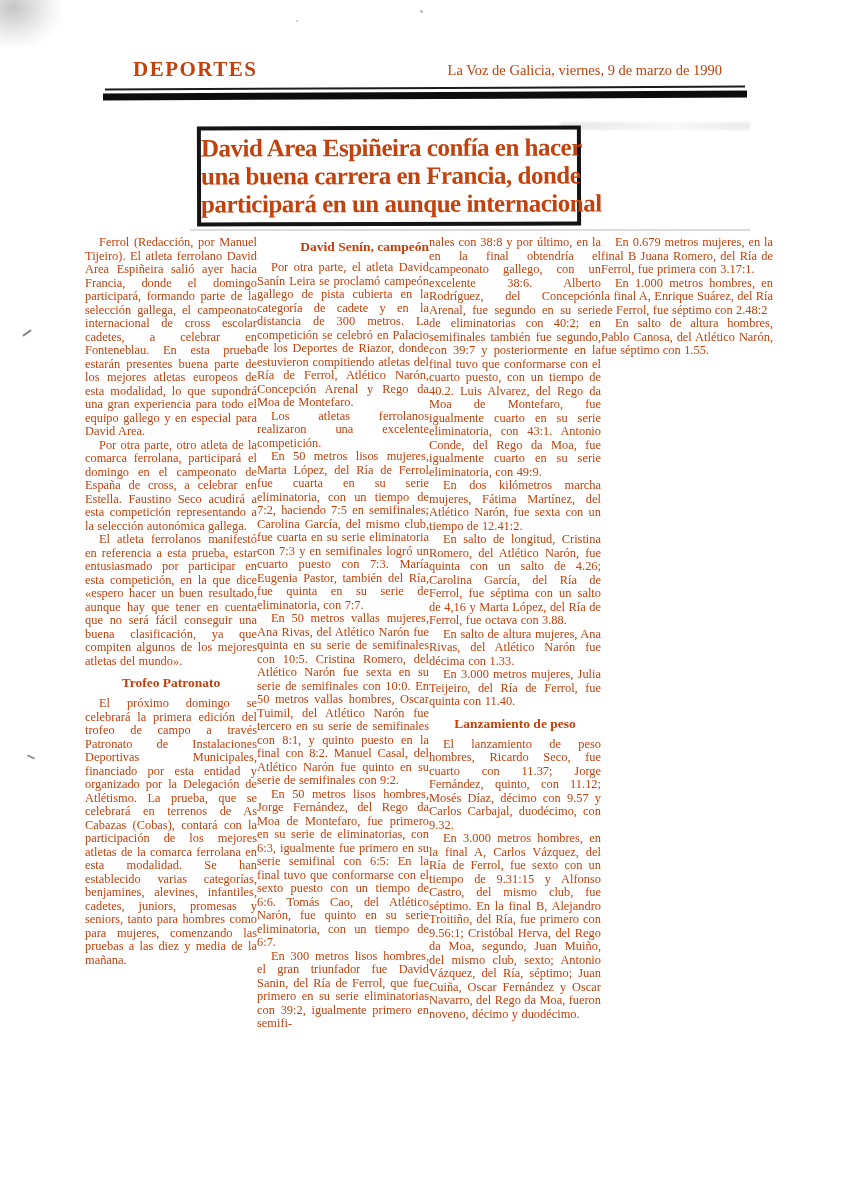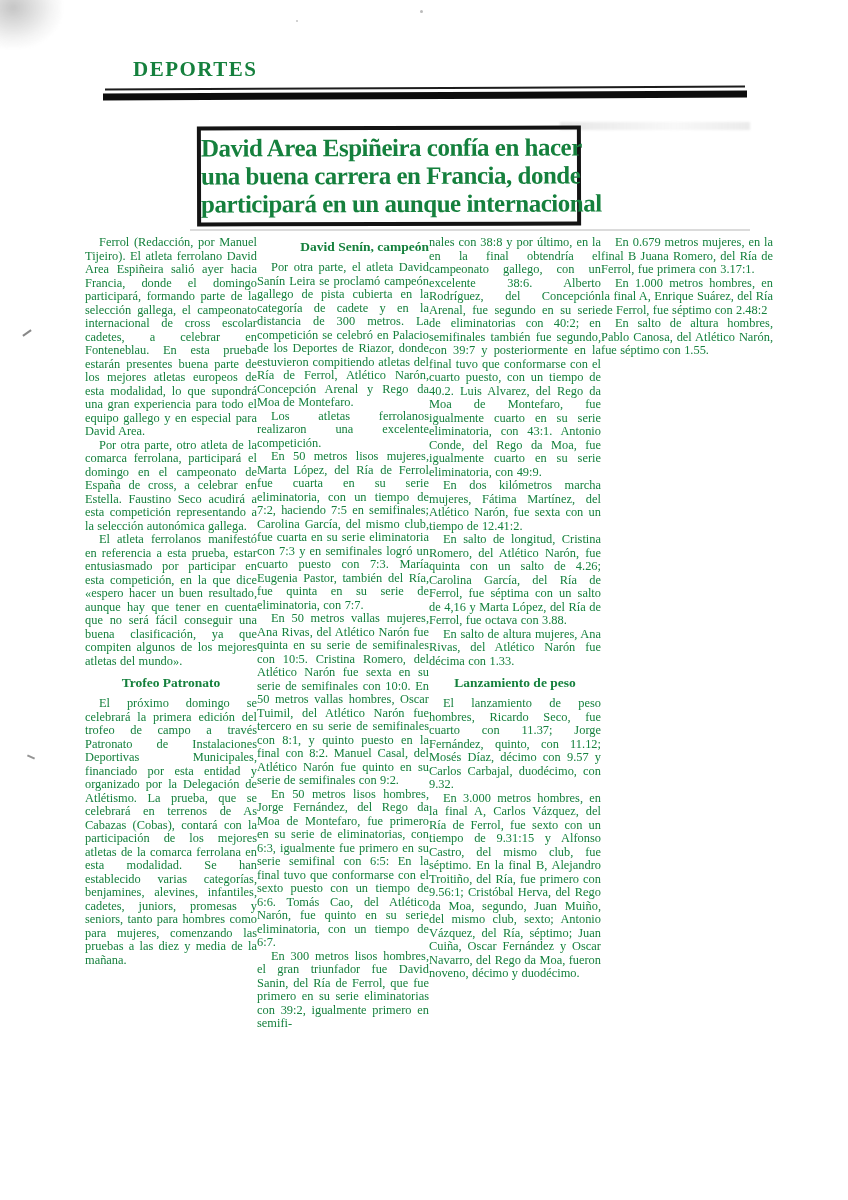--- a/index.html
+++ b/index.html
@@ -2,21 +2,21 @@
 <html><head>
 <meta charset="utf-8">
 <style>
   html,body{margin:0;padding:0;background:#e8e8e8;}
   .page{
     position:relative;
     width:848px;height:1200px;
     background:#ffffff;
     overflow:hidden;
     font-family:"Liberation Serif","DejaVu Serif",serif;
-    color:#15803d;
+    color:#c2410c;
     text-decoration:underline;
   }
   
   .section-title{
     position:absolute;left:133px;top:57px;
     font-size:21px;font-weight:bold;letter-spacing:1.5px;
   }
   .masthead-date{
     position:absolute;top:62px;right:126px;
     font-size:14.5px;
@@ -95,20 +95,21 @@
 
   <div class="artifact blob-topleft"></div>
   <div class="artifact smudge-top"></div>
   <div class="artifact fold-line"></div>
   <div class="artifact mark-1"></div>
   <div class="artifact mark-2"></div>
   <div class="artifact speck-1"></div>
   <div class="artifact speck-2"></div>
 
   <div class="section-title">DEPORTES</div>
+  <div class="masthead-date">La Voz de Galicia, viernes, 9 de marzo de 1990</div>
   <div class="rule-thin"></div>
   <div class="rule-thick"></div>
 
   <div class="headline-box">
     <div class="headline-line">David Area Espiñeira confía en hacer</div>
     <div class="headline-line">una buena carrera en Francia, donde</div>
     <div class="headline-line">participará en un aunque internacional</div>
   </div>
 
   <div class="columns">
@@ -126,20 +127,21 @@
         <p>En 50 metros lisos mujeres, Marta López, del Ría de Ferrol fue cuarta en su serie eliminatoria, con un tiempo de 7:2, haciendo 7:5 en semifinales; Carolina García, del mismo club, fue cuarta en su serie eliminatoria con 7:3 y en semifinales logró un cuarto puesto con 7:3. María Eugenia Pastor, también del Ría, fue quinta en su serie de eliminatoria, con 7:7.</p>
         <p>En 50 metros vallas mujeres, Ana Rivas, del Atlético Narón fue quinta en su serie de semifinales con 10:5. Cristina Romero, del Atlético Narón fue sexta en su serie de semifinales con 10:0. En 50 metros vallas hombres, Oscar Tuimil, del Atlético Narón fue tercero en su serie de semifinales con 8:1, y quinto puesto en la final con 8:2. Manuel Casal, del Atlético Narón fue quinto en su serie de semifinales con 9:2.</p>
         <p>En 50 metros lisos hombres, Jorge Fernández, del Rego da Moa de Montefaro, fue primero en su serie de eliminatorias, con 6:3, igualmente fue primero en su serie semifinal con 6:5: En la final tuvo que conformarse con el sexto puesto con un tiempo de 6:6. Tomás Cao, del Atlético Narón, fue quinto en su serie eliminatoria, con un tiempo de 6:7.</p>
         <p>En 300 metros lisos hombres, el gran triunfador fue David Sanin, del Ría de Ferrol, que fue primero en su serie eliminatorias con 39:2, igualmente primero en semifi-</p>
       </div>
     <div class="col">
         <p class="noindent">nales con 38:8 y por último, en la en la final obtendría el campeonato gallego, con un excelente 38:6. Alberto Rodríguez, del Concepción Arenal, fue segundo en su serie de eliminatorias con 40:2; en semifinales también fue segundo, con 39:7 y posteriormente en la final tuvo que conformarse con el cuarto puesto, con un tiempo de 40.2. Luis Alvarez, del Rego da Moa de Montefaro, fue igualmente cuarto en su serie eliminatoria, con 43:1. Antonio Conde, del Rego da Moa, fue igualmente cuarto en su serie eliminatoria, con 49:9.</p>
         <p>En dos kilómetros marcha mujeres, Fátima Martínez, del Atlético Narón, fue sexta con un tiempo de 12.41:2.</p>
         <p>En salto de longitud, Cristina Romero, del Atlético Narón, fue quinta con un salto de 4.26; Carolina García, del Ría de Ferrol, fue séptima con un salto de 4,16 y Marta López, del Ría de Ferrol, fue octava con 3.88.</p>
         <p>En salto de altura mujeres, Ana Rivas, del Atlético Narón fue décima con 1.33.</p>
+        <p>En 3.000 metros mujeres, Julia Teijeiro, del Ría de Ferrol, fue quinta con 11.40.</p>
         <h3>Lanzamiento de peso</h3>
         <p>El lanzamiento de peso hombres, Ricardo Seco, fue cuarto con 11.37; Jorge Fernández, quinto, con 11.12; Mosés Díaz, décimo con 9.57 y Carlos Carbajal, duodécimo, con 9.32.</p>
         <p>En 3.000 metros hombres, en la final A, Carlos Vázquez, del Ría de Ferrol, fue sexto con un tiempo de 9.31:15 y Alfonso Castro, del mismo club, fue séptimo. En la final B, Alejandro Troitiño, del Ría, fue primero con 9.56:1; Cristóbal Herva, del Rego da Moa, segundo, Juan Muiño, del mismo club, sexto; Antonio Vázquez, del Ría, séptimo; Juan Cuiña, Oscar Fernández y Oscar Navarro, del Rego da Moa, fueron noveno, décimo y duodécimo.</p>
       </div>
     <div class="col">
         <p>En 0.679 metros mujeres, en la final B Juana Romero, del Ría de Ferrol, fue primera con 3.17:1.</p>
         <p>En 1.000 metros hombres, en la final A, Enrique Suárez, del Ría de Ferrol, fue séptimo con 2.48:2</p>
         <p>En salto de altura hombres, Pablo Canosa, del Atlético Narón, fue séptimo con 1.55.</p>
       </div>
   </div>

